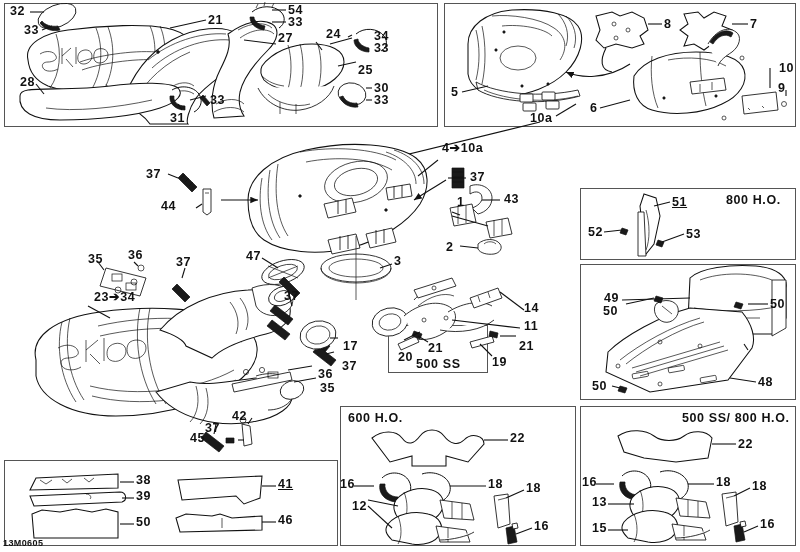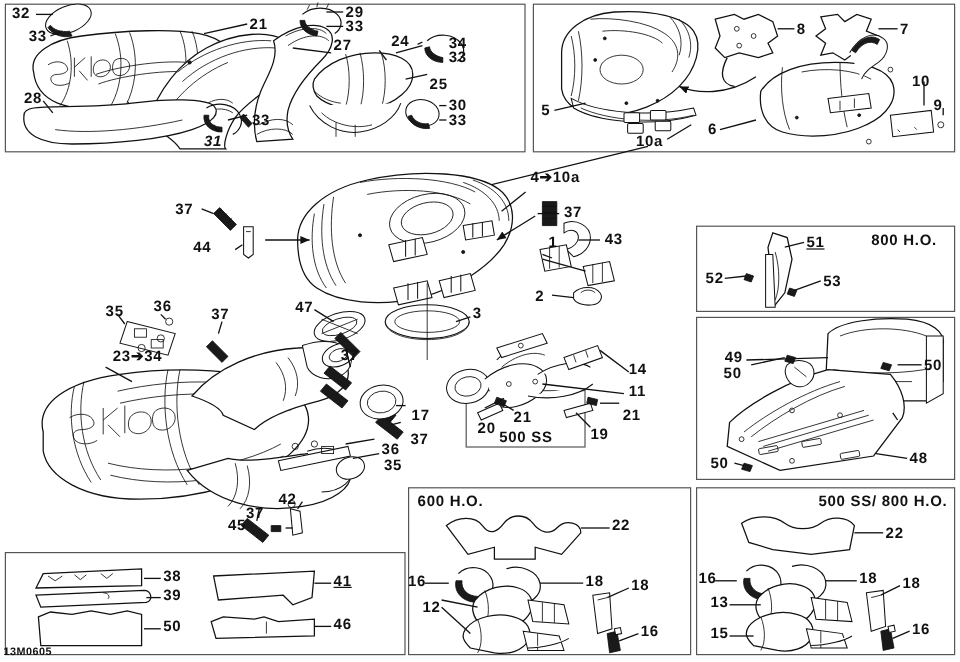--- a/index.html
+++ b/index.html
@@ -619,38 +619,38 @@
       <path d="M634,504 L608,504"></path>
       <path d="M628,530 L608,530"></path>
       <path d="M734,496 L750,488"></path>
       <path d="M744,532 L758,526"></path>
     </g>
   </svg>
 
   <div class="lbl n" style="left:10px;top:5px;">32</div>
   <div class="lbl n" style="left:24px;top:24px;">33</div>
   <div class="lbl n" style="left:208px;top:14px;">21</div>
-  <div class="lbl n" style="left:288px;top:4px;">29</div>
+  <div class="lbl n" style="left:288px;top:4px;">54</div>
   <div class="lbl n" style="left:288px;top:16px;">33</div>
   <div class="lbl n" style="left:278px;top:32px;">27</div>
   <div class="lbl n" style="left:326px;top:28px;">24</div>
   <div class="lbl n" style="left:374px;top:30px;">34</div>
   <div class="lbl n" style="left:374px;top:42px;">33</div>
   <div class="lbl n" style="left:358px;top:64px;">25</div>
   <div class="lbl n" style="left:374px;top:82px;">30</div>
   <div class="lbl n" style="left:374px;top:94px;">33</div>
   <div class="lbl n" style="left:20px;top:76px;">28</div>
-  <div class="lbl n" style="left:170px;top:112px;font-style:italic;">31</div>
+  <div class="lbl n" style="left:170px;top:112px;">31</div>
   <div class="lbl n" style="left:210px;top:94px;">33</div>
 
   <div class="lbl n" style="left:664px;top:18px;">8</div>
   <div class="lbl n" style="left:750px;top:18px;">7</div>
   <div class="lbl n" style="left:451px;top:86px;">5</div>
   <div class="lbl n" style="left:590px;top:102px;">6</div>
-  <div class="lbl n" style="left:760px;top:62px;">10</div>
+  <div class="lbl n" style="left:779px;top:62px;">10</div>
   <div class="lbl n" style="left:778px;top:82px;">9</div>
   <div class="lbl n" style="left:530px;top:112px;">10a</div>
 
   <div class="lbl n" style="left:442px;top:142px;">4➔10a</div>
   <div class="lbl n" style="left:470px;top:171px;">37</div>
   <div class="lbl n" style="left:504px;top:193px;">43</div>
   <div class="lbl n" style="left:146px;top:168px;">37</div>
   <div class="lbl n" style="left:161px;top:200px;">44</div>
   <div class="lbl n" style="left:457px;top:196px;">1</div>
   <div class="lbl n" style="left:446px;top:241px;">2</div>

